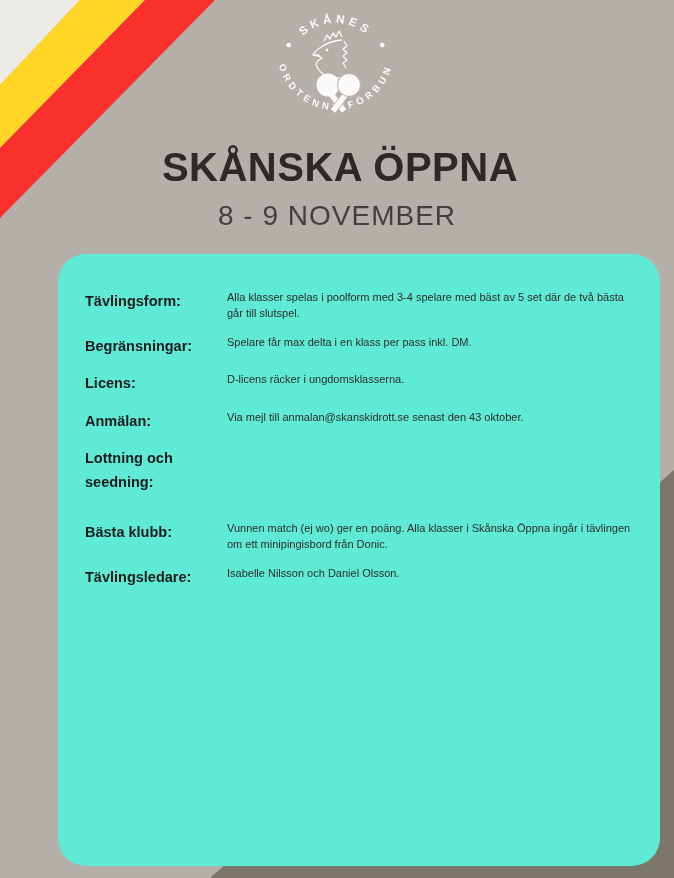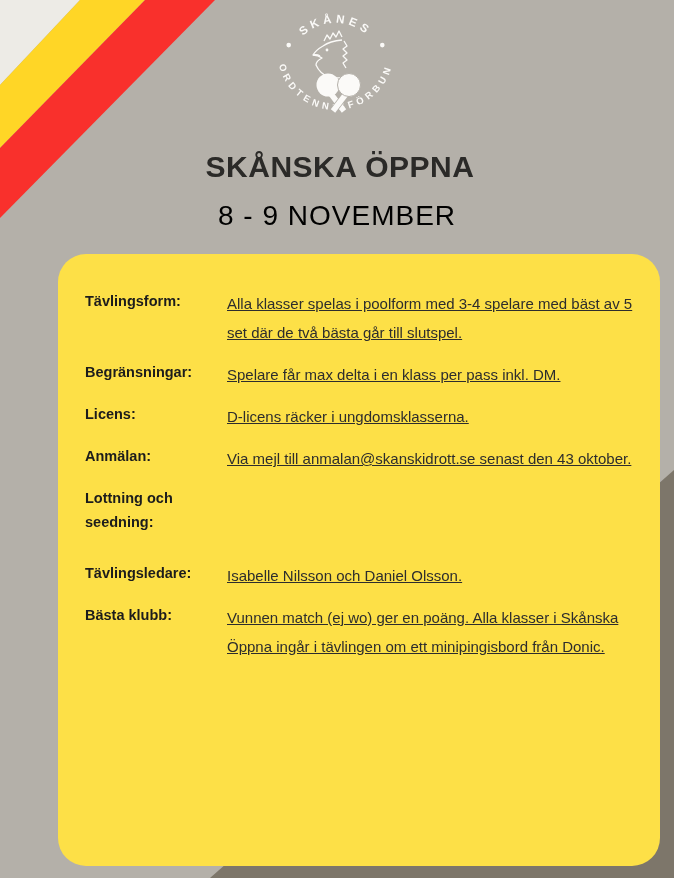--- a/index.html
+++ b/index.html
@@ -7,40 +7,40 @@
     width:674px;height:878px;position:relative;overflow:hidden;
     background:#b4b0a9;
     font-family:"Liberation Sans","DejaVu Sans",sans-serif;
   }
   .poster{position:absolute;inset:0;}
   svg.bg-decor{position:absolute;left:0;top:0;}
   .header{position:absolute;left:0;top:0;width:674px;text-align:center;}
   .logo-wrap{margin-top:8px;height:132px;}
   .event-title{
     margin-top:10px;
-    font-size:30px;font-weight:bold;letter-spacing:.5px;
+    font-size:40px;font-weight:bold;letter-spacing:.5px;
     color:#2b2a28;line-height:34px;padding-left:6px;
   }
   .event-date{
     margin-top:16px;
     font-size:28px;font-weight:normal;letter-spacing:1px;
-    color:#000000;line-height:32px;
+    color:#404040;line-height:32px;
   }
   .card{
     position:absolute;left:58px;top:254px;width:602px;height:612px;
-    background:#fde047;border-radius:28px;box-sizing:border-box;
+    background:#5eead4;border-radius:28px;box-sizing:border-box;
     padding:35px 18px 0 27px;
   }
   .row{display:flex;margin-bottom:13px;}
   .row .lbl{
     flex:0 0 142px;font-weight:bold;font-size:14.5px;line-height:24.3px;
     color:#1c1c1c;
   }
   .row .val{
-    flex:1;font-size:15px;line-height:29px;color:#2d2d2d;text-decoration:underline;
+    flex:1;font-size:11px;line-height:16px;color:#2d2d2d;
   }
   text{fill:#fbfaf8;}
   .arc-top{font-size:11.5px;font-weight:600;letter-spacing:4px;}
   .arc-bottom{font-size:9.5px;font-weight:600;letter-spacing:3.9px;}
 </style>
 </head>
 <body>
 
 <div class="poster">
 
@@ -116,23 +116,23 @@
 
       <div class="row">
         <div class="lbl">Lottning och seedning:</div>
       </div>
 
       <div class="row">
       </div>
 
 
       <div class="row">
-        <div class="lbl">Tävlingsledare:</div>
-        <div class="val">Isabelle Nilsson och Daniel Olsson.</div>
+        <div class="lbl">Bästa klubb:</div>
+        <div class="val">Vunnen match (ej wo) ger en poäng. Alla klasser i Skånska Öppna ingår i tävlingen om ett minipingisbord från Donic.</div>
       </div>
 
       <div class="row">
-        <div class="lbl">Bästa klubb:</div>
-        <div class="val">Vunnen match (ej wo) ger en poäng. Alla klasser i Skånska Öppna ingår i tävlingen om ett minipingisbord från Donic.</div>
+        <div class="lbl">Tävlingsledare:</div>
+        <div class="val">Isabelle Nilsson och Daniel Olsson.</div>
       </div>
     </div>
 
 </div>
 
 </body></html>

